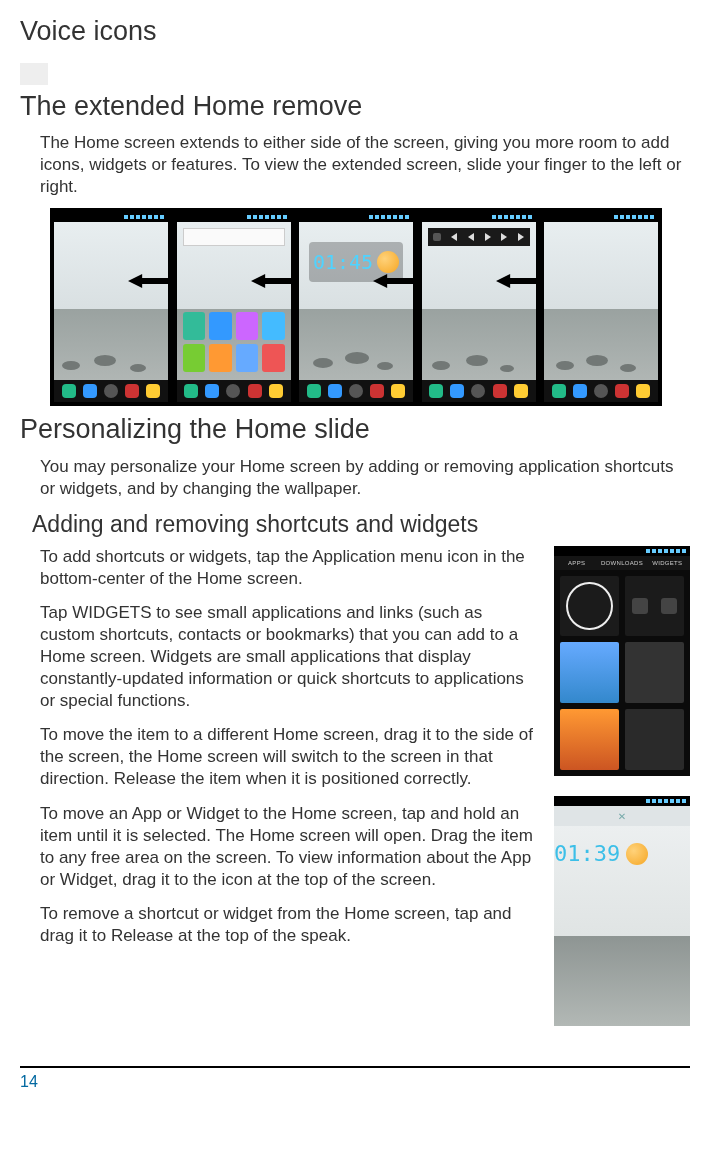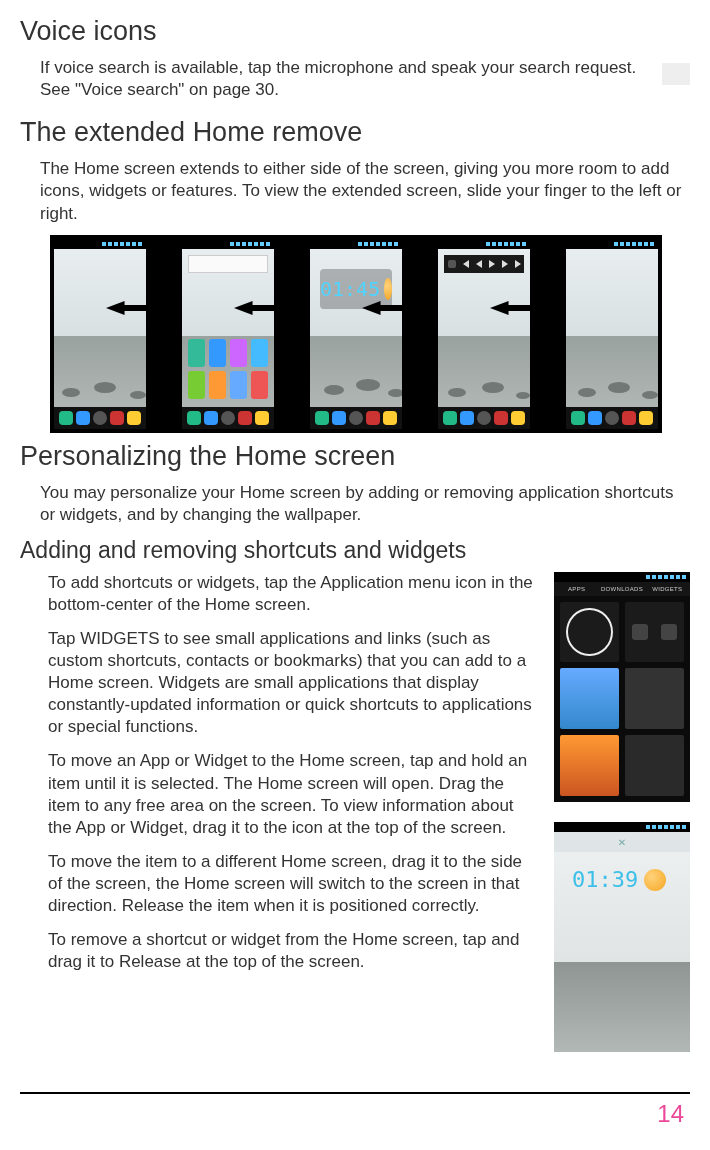--- a/index.html
+++ b/index.html
@@ -13,21 +13,21 @@
   }
   h1 {
     font-size: 27px;
     font-weight: normal;
     margin: 4px 0 8px 0;
     color: #333;
   }
   h2 {
     font-size: 23px;
     font-weight: normal;
-    margin: 10px 0 6px 0;
+    margin: 10px 0 6px 12px;
     color: #333;
   }
   .body-text {
     margin: 0 0 10px 20px;
     color: #333;
   }
   .voice-row {
     display: flex;
     align-items: flex-start;
     gap: 12px;
@@ -43,21 +43,21 @@
   .extended-row {
     display: flex;
     align-items: center;
     background: #000;
     padding: 4px;
     margin: 6px 0 6px 30px;
     width: 612px;
     box-sizing: border-box;
   }
   .phone {
-    width: 92px;
+    width: 114px;
     height: 190px;
     background: #fff;
     position: relative;
     overflow: hidden;
     flex-shrink: 0;
   }
   .gap-arrow {
     flex: 1;
     position: relative;
     height: 190px;
@@ -118,44 +118,43 @@
     background:#1a1a1a; display:flex; align-items:center; justify-content:space-around;
   }
   .musicbar span{ width:0;height:0; }
   .tri-l{ border-top:4px solid transparent; border-bottom:4px solid transparent; border-right:6px solid #ddd; }
   .tri-r{ border-top:4px solid transparent; border-bottom:4px solid transparent; border-left:6px solid #ddd; }
 
   .shortcut-section {
     display:flex; gap:16px; align-items:flex-start; margin-left:20px;
   }
   .shortcut-text { flex:1; }
-  .shortcut-text p { margin:0 0 12px 8px; color:#333; }
+  .shortcut-text p { margin:0 0 12px 0; color:#333; }
   .side-images { width:136px; display:flex; flex-direction:column; gap:20px; }
   .side-phone { width:136px; height:230px; background:#000; position:relative; overflow:hidden; }
   .side-phone .statusbar{ height:10px; }
   .sp1-tabs{ position:absolute; top:10px; left:0; right:0; height:14px; background:#151515; display:flex; }
   .sp1-tabs span{ flex:1; font-size:6px; color:#ccc; text-align:center; line-height:14px; letter-spacing:0.3px;}
   .sp1-body{ position:absolute; top:24px; left:0; right:0; bottom:0; background:#0b0b0b; padding:6px; display:grid; grid-template-columns:1fr 1fr; grid-template-rows:repeat(3,1fr); gap:6px; }
   .sp1-body .cell{ background:#1b1b1b; border-radius:2px; position:relative; }
   .clockface{ position:absolute; inset:6px; border:2px solid #eee; border-radius:50%; }
   .sp2-body{ position:absolute; top:10px; left:0; right:0; bottom:0; background:linear-gradient(#eef1f2,#d6dbda); }
   .sp2-top{ position:absolute; top:0; left:0; right:0; height:20px; background:#dfe4e6; }
   .sp2-x{ position:absolute; top:4px; left:50%; transform:translateX(-50%); color:#7aa; font-size:10px; }
-  .sp2-clock{ position:absolute; top:34px; left:18px; font-size:22px; color:#3cbfe8; font-family:monospace; display:flex; align-items:center; gap:6px;justify-content:center;}
+  .sp2-clock{ position:absolute; top:34px; left:0; font-size:22px; color:#3cbfe8; font-family:monospace; display:flex; align-items:center; gap:6px;justify-content:center;}
   .sp2-bottom{ position:absolute; bottom:0; left:0; right:0; height:90px; background:linear-gradient(#8e9593,#b2b8b5); }
 
   .footer-rule{ border:0; border-top:2px solid #000; margin:40px 0 4px 0; }
-  .page-num{ text-align:right; font-size:24px; color:#ec4899; padding-right:6px; }
+  .page-num{ text-align:left; font-size:16px; color:#0369a1; padding-right:6px; }
 </style>
 </head>
 <body>
 
 <h1>Voice icons</h1>
 <div class="voice-row">
-  <p class="body-text">If voice search is available, tap the microphone and speak your search request. See "Voice search" on page 30.</p>
   <div class="voice-icon"></div>
 </div>
 
 <h1>The extended Home remove</h1>
 <p class="body-text">The Home screen extends to either side of the screen, giving you more room to add icons, widgets or features. To view the extended screen, slide your finger to the left or right.</p>
 
 <div class="extended-row">
 
   <div class="phone">
     <div class="statusbar"></div>
@@ -282,32 +281,32 @@
     <div class="dock">
       <span style="background:#2b8"></span>
         <span style="background:#39f"></span>
       <span style="background:#555;border-radius:50%"></span>
       <span style="background:#c33"></span>
         <span style="background:#fc3"></span>
     </div>
   </div>
 </div>
 
-<h1>Personalizing the Home screen</h1>
+<h1>Personalizing the Home slide</h1>
 <p class="body-text">You may personalize your Home screen by adding or removing application shortcuts or widgets, and by changing the wallpaper.</p>
 
 <h2>Adding and removing shortcuts and widgets</h2>
 
 <div class="shortcut-section">
   <div class="shortcut-text">
     <p><span>To add shortcuts or widgets, tap the </span><span class="bold">Application</span><span> menu icon in the bottom-center of the Home screen.</span></p>
     <p><span>Tap </span><span class="bold">WIDGETS</span><span> to see small applications and links (such as custom shortcuts, contacts or bookmarks) that you can add to a Home screen. Widgets are small applications that display constantly-updated information or quick shortcuts to applications or special functions.</span></p>
+    <p>To move the item to a different Home screen, drag it to the side of the screen, the Home screen will switch to the screen in that direction. Release the item when it is positioned correctly.</p>
     <p>To move an App or Widget to the Home screen, tap and hold an item until it is selected. The Home screen will open. Drag the item to any free area on the screen. To view information about the App or Widget, drag it to the icon at the top of the screen.</p>
-    <p>To move the item to a different Home screen, drag it to the side of the screen, the Home screen will switch to the screen in that direction. Release the item when it is positioned correctly.</p>
-    <p><span>To remove a shortcut or widget from the Home screen, tap and drag it to </span><span class="bold">Release</span><span> at the top of the screen.</span></p>
+    <p><span>To remove a shortcut or widget from the Home screen, tap and drag it to </span><span class="bold">Release</span><span> at the top of the speak.</span></p>
   </div>
   <div class="side-images">
     <div class="side-phone">
       <div class="statusbar"></div>
       <div class="sp1-tabs">
         <span>APPS</span>
         <span>DOWNLOADS</span>
         <span>WIDGETS</span>
       </div>
       <div class="sp1-body">

